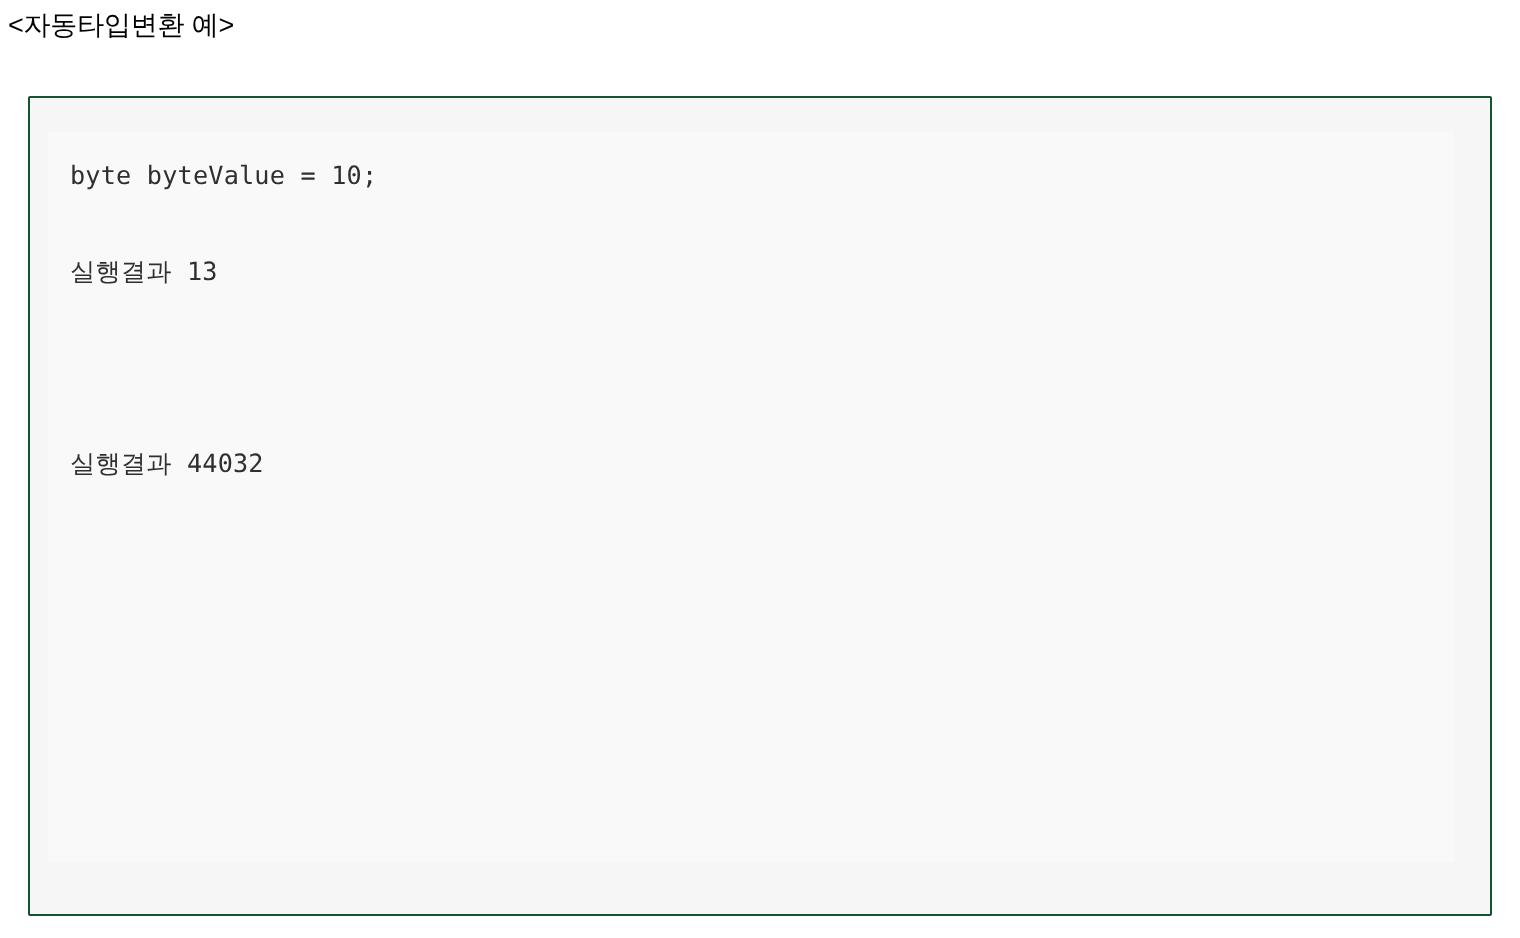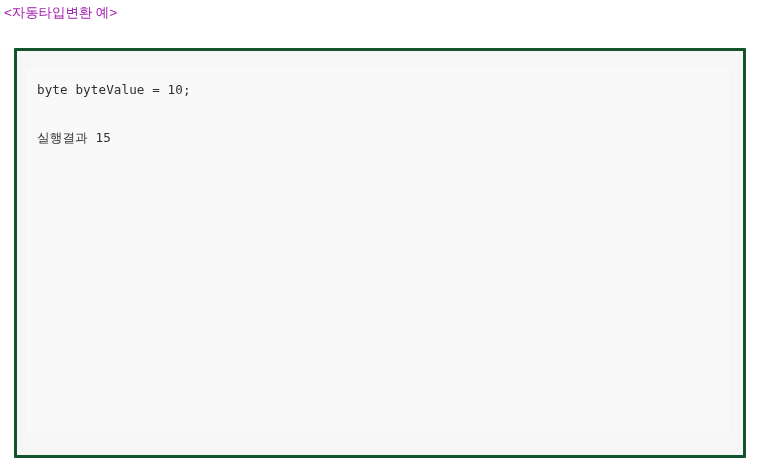--- a/index.html
+++ b/index.html
@@ -24,35 +24,35 @@
   }
 
   
   .page-title {
     position: absolute;
     left: 4px;
     top: 3px;
     font-size: 13.5px;
     line-height: 20px;
     font-weight: 400;
-    color: #a21caf;
+    color: #000000;
     letter-spacing: -0.1px;
     white-space: pre;
   }
 
   
   .code-container {
     position: absolute;
     left: 14px;
     top: 48px;
     width: 732px;
     height: 410px;
     box-sizing: border-box;
     background: #f6f6f6;
-    border: 3px solid #14532d;
+    border: 1px solid #14532d;
     border-radius: 1px;
   }
 
   
   .code-surface {
     position: absolute;
     left: 9px;
     top: 17px;
     width: 703px;
     height: 365px;
@@ -85,22 +85,23 @@
 </head>
 <body>
 
 <div class="page">
 
   <div class="page-title">&lt;자동타입변환 예&gt;</div>
 
   <div class="code-container">
     <div class="code-surface">
       <pre class="code-block"><span class="code-line">byte byteValue = 10;</span>
-<span class="code-line">실행결과 15</span>
+<span class="code-line">실행결과 13</span>
 <span class="code-line blank">&nbsp;</span>
+<span class="code-line">실행결과 44032</span>
 <span class="code-line blank">&nbsp;</span>
 
 
 
 
 
 
 </pre>
     </div>
   </div>

